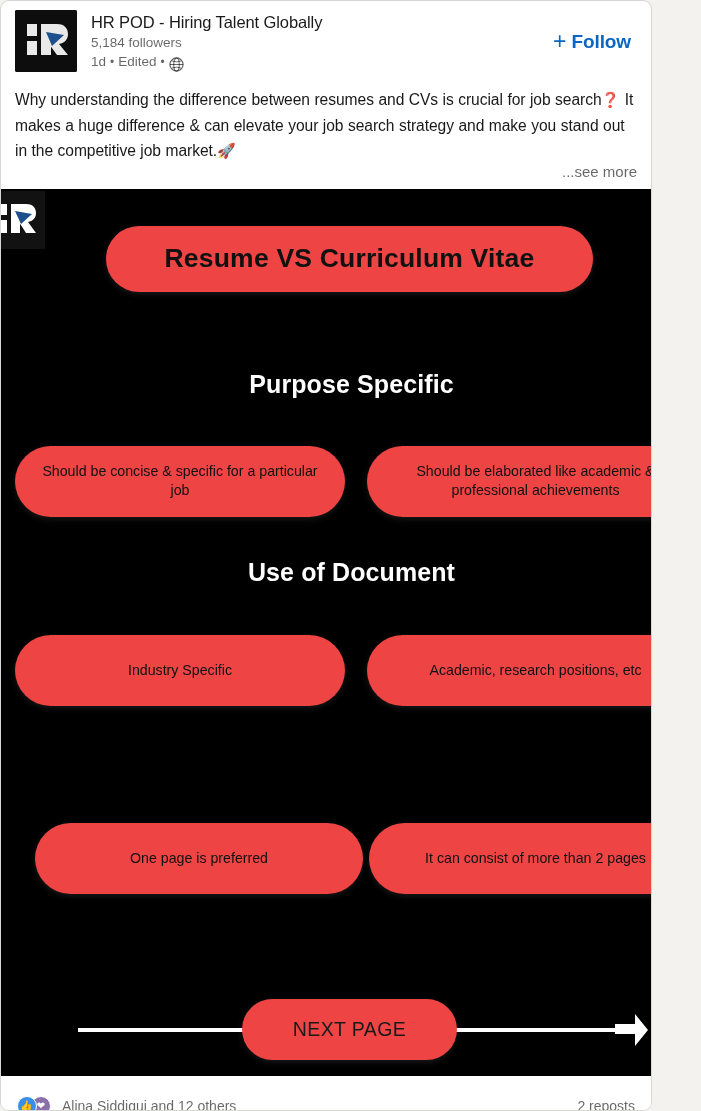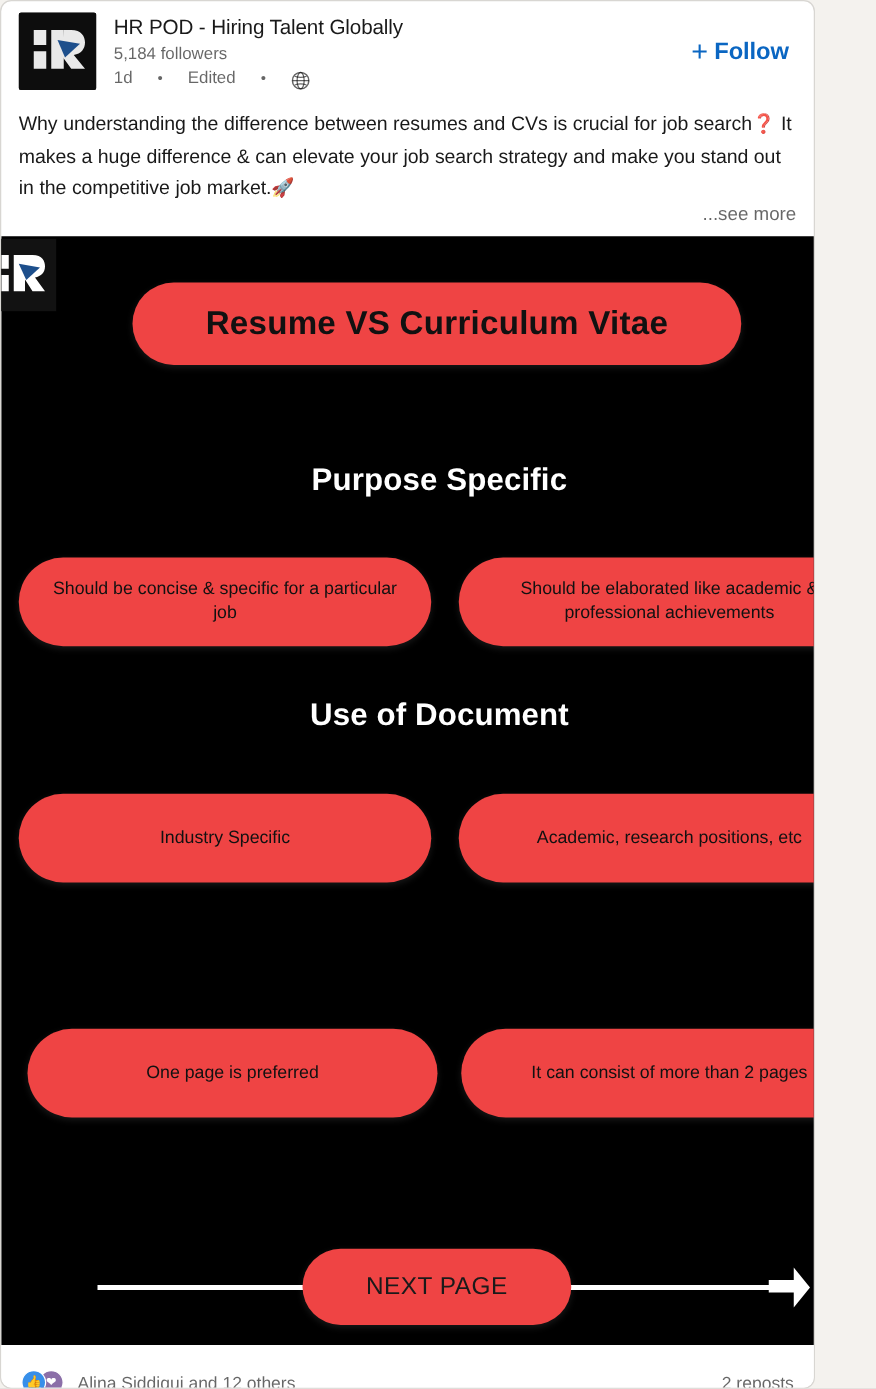--- a/index.html
+++ b/index.html
@@ -64,21 +64,21 @@
     margin-top: 2px;
   }
 
   .actor-time {
     font-size: 13.5px;
     line-height: 18px;
     color: #00000099;
     margin-top: 1px;
     display: flex;
     align-items: center;
-    gap: 20px;
+    gap: 4px;
   }
 
   .dot-sep { font-size: 12px; color: #00000099; }
 
   .globe-icon {
     display: inline-block;
     width: 15px;
     height: 15px;
     position: relative;
     top: 2px;
@@ -201,21 +201,21 @@
   }
 
   .r1 { top: 257px; height: 71px; }
   .r2 { top: 446px; height: 71px; text-align: center; }
   .r3 { top: 634px; height: 71px; }
 
   .col-l-a { left: 14px;  width: 330px; }
   .col-r-a { left: 366px; width: 337px; }
   .col-l-b { left: 14px;  width: 330px; }
   .col-r-b { left: 366px; width: 337px; }
-  .col-l-c { left: 21px;  width: 328px; }
+  .col-l-c { left: 34px;  width: 328px; }
   .col-r-c { left: 368px; width: 333px; }
 
   
   .next-wrap {
     position: absolute;
     left: 0;
     top: 806px;
     width: 701px;
     height: 70px;
   }

